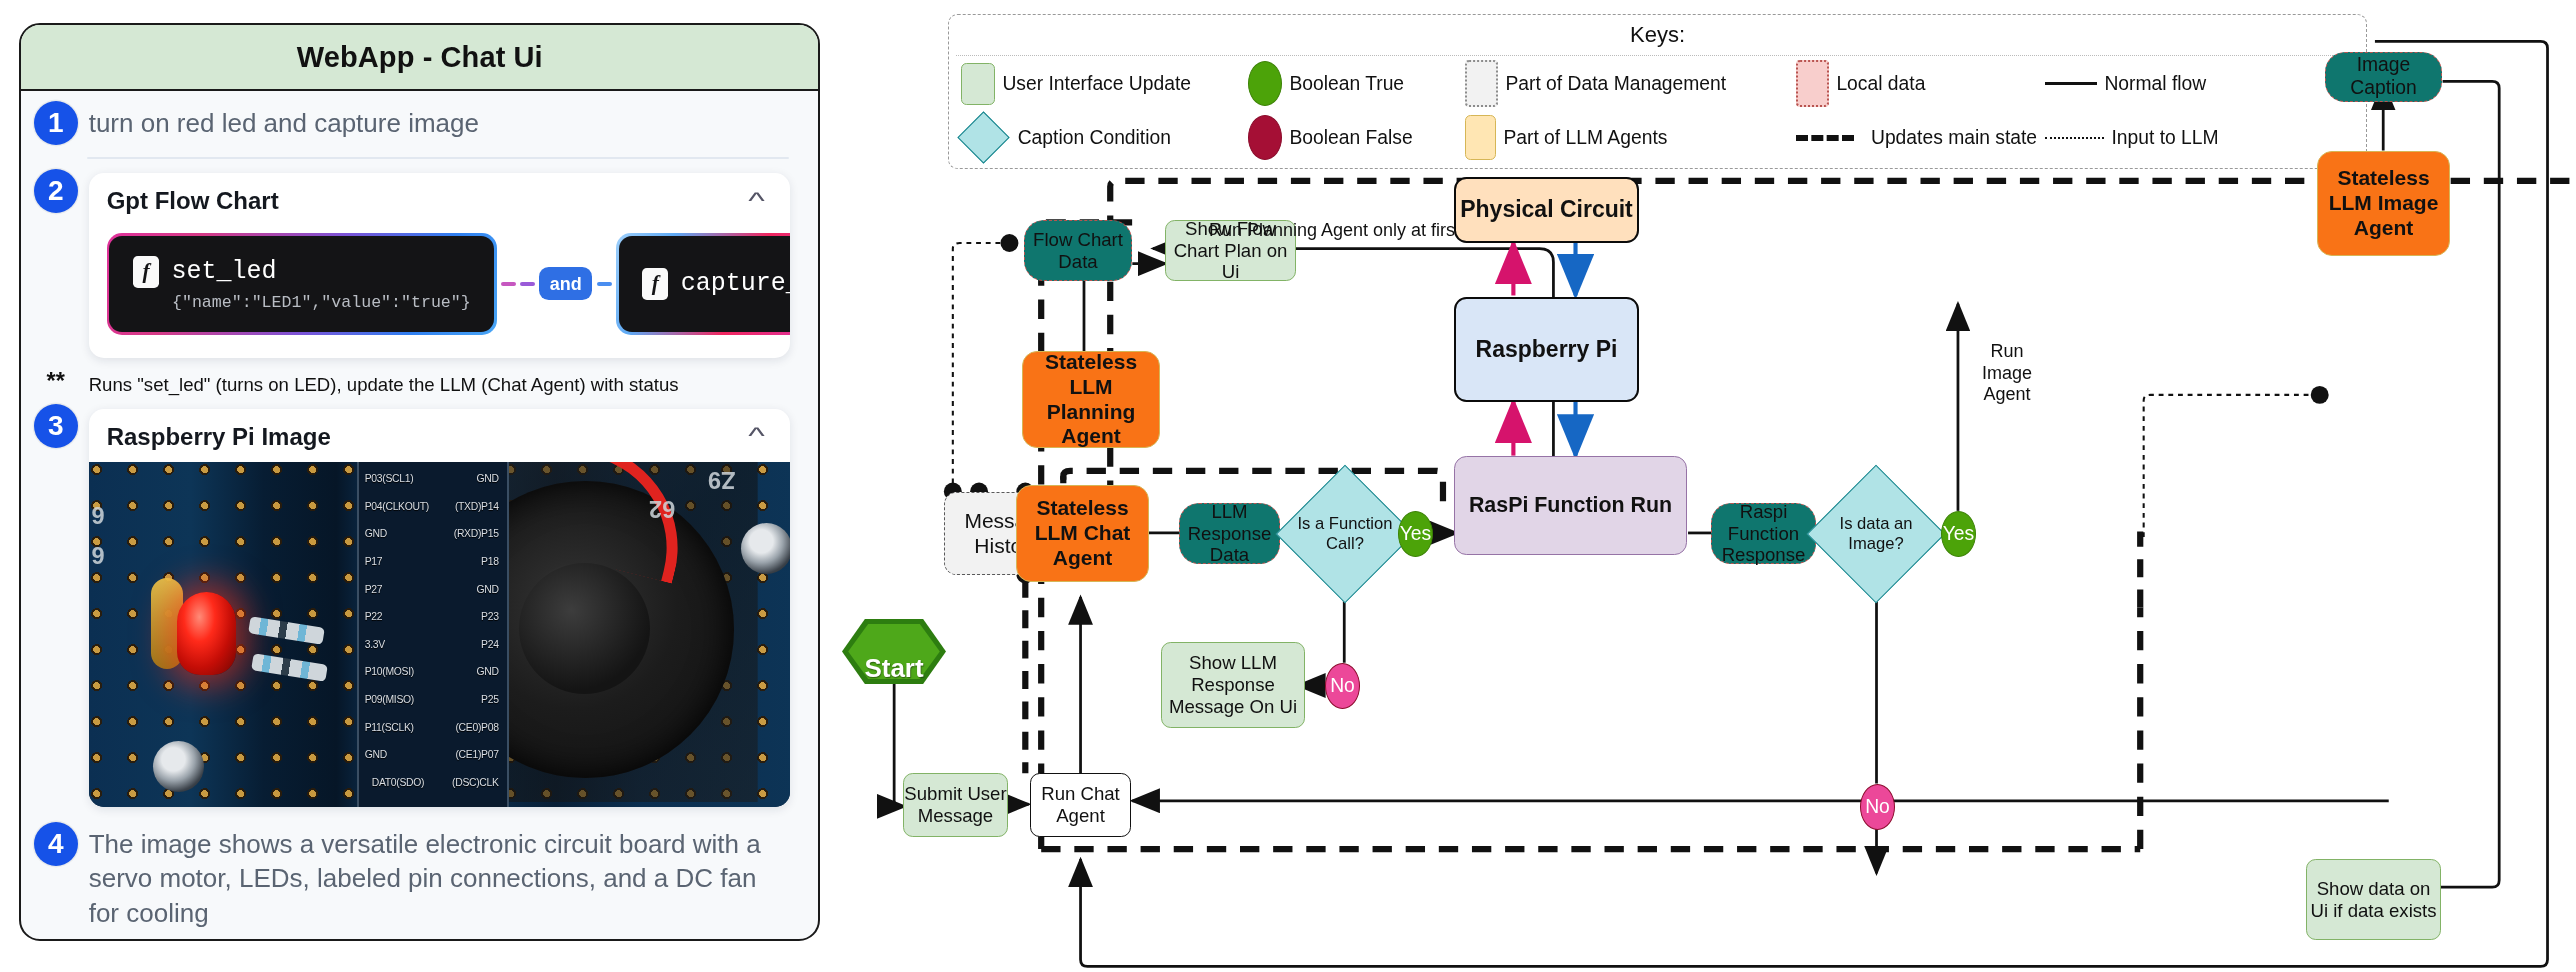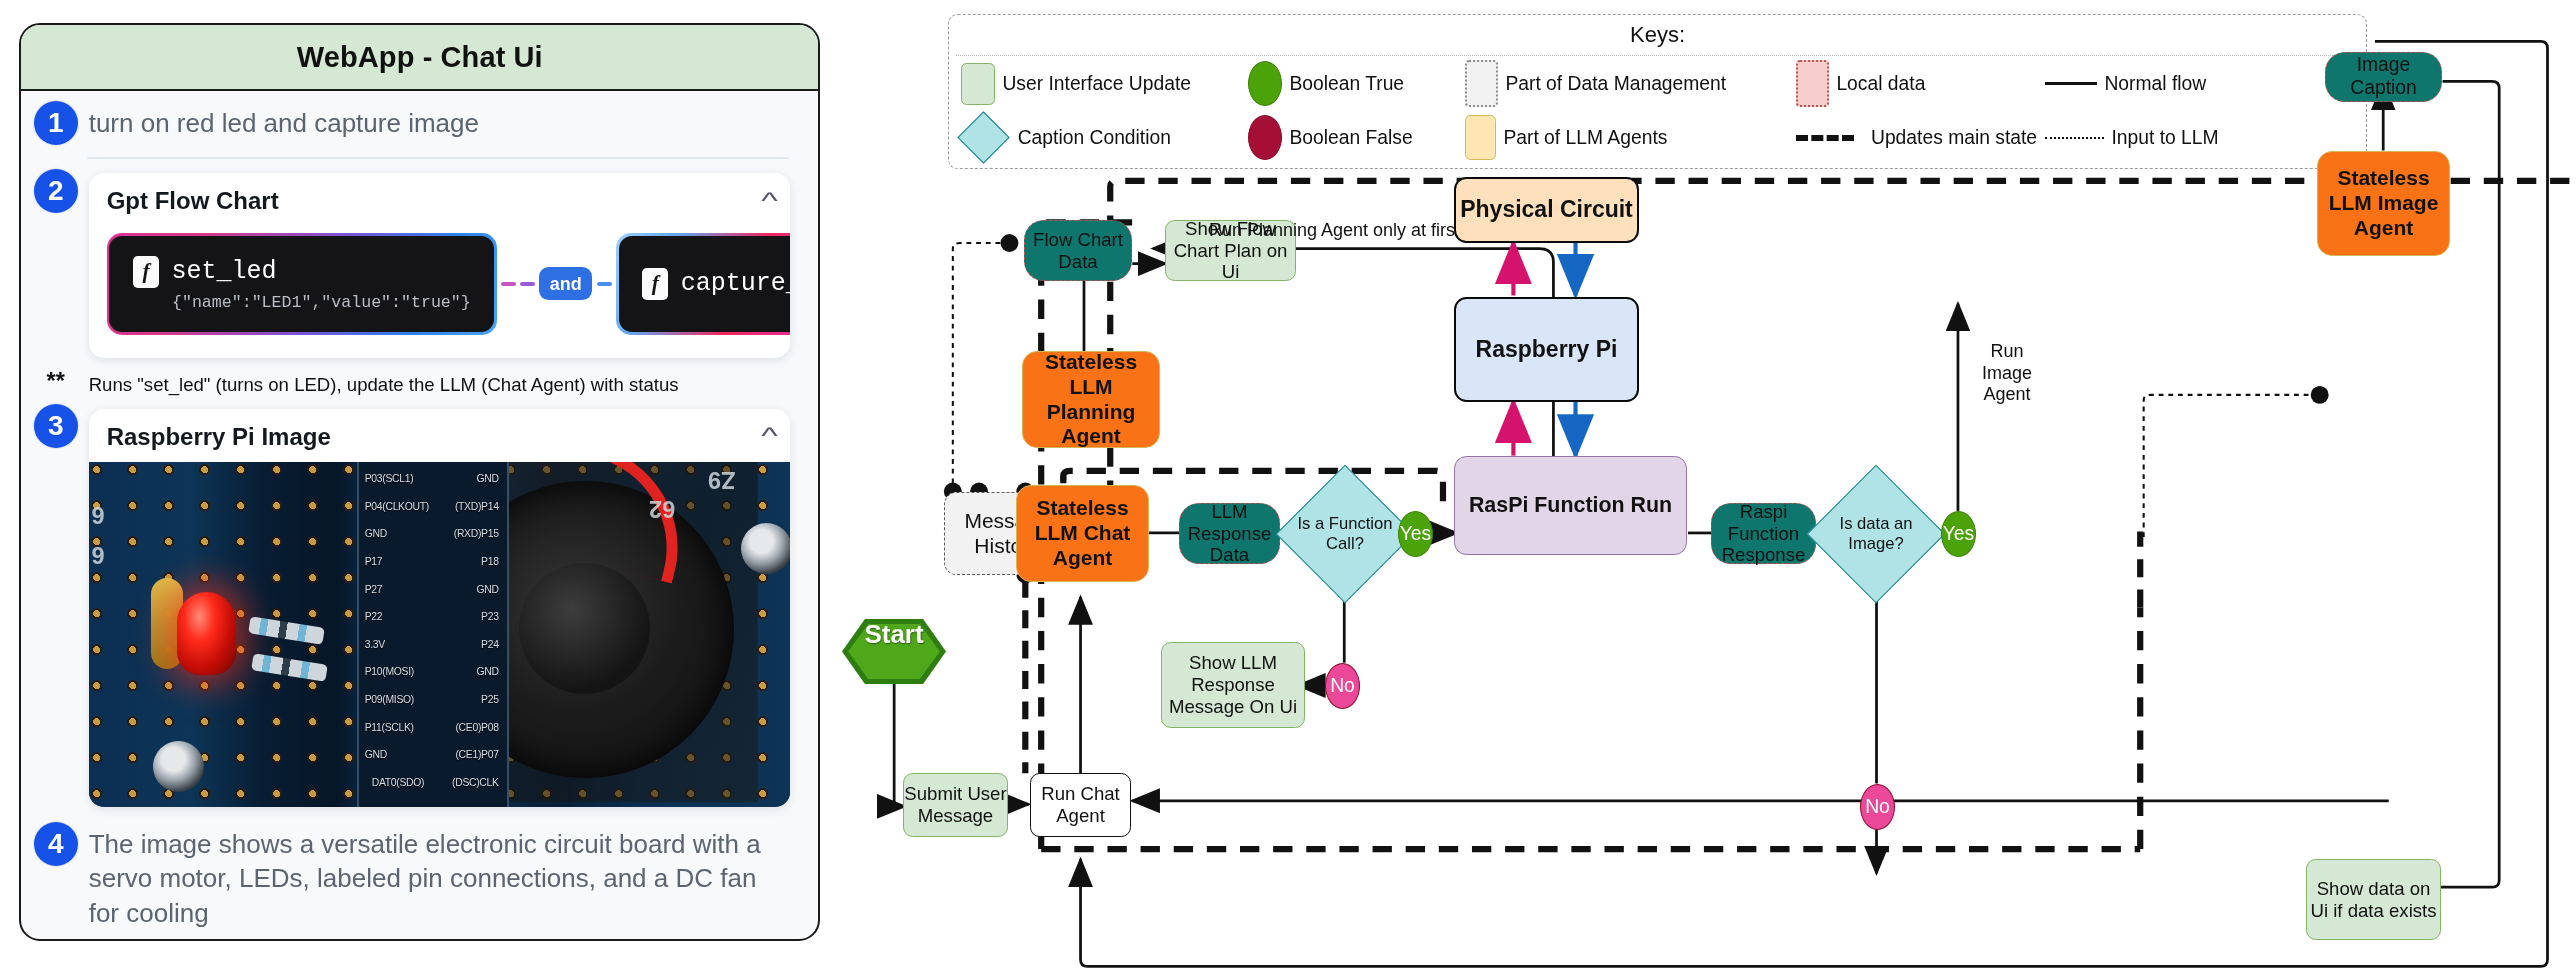--- a/index.html
+++ b/index.html
@@ -23,21 +23,21 @@
   .badge-note{width:44px;min-width:44px;margin-right:11px;font-size:23.5px;
     font-weight:bold;text-align:center;line-height:1;padding-top:4.1px;color:#111;}
   .msg-text{font-size:26px;color:#5a6472;line-height:1.32;padding-top:5.5px;}
   .note-text{font-size:18.6px;color:#111;line-height:1.3;padding-top:7px;}
   .divider{height:2.1px;background:#e2e8f0;margin:12.4px 29px 0 66px;border-radius:1.4px;}
 
   
   .card{background:#fff;border-radius:15px;margin:4.1px 28px 4.1px 0;
     box-shadow:0 2.1px 9.7px rgba(20,30,60,.10);flex:1;overflow:hidden;}
   .card-head{display:flex;align-items:center;justify-content:space-between;
-    padding:14px 15px 11px 18px;}
+    padding:14px 28px 11px 18px;}
   .card-title{font-size:24px;font-weight:600;color:#14181f;}
   .chev{font-size:23.5px;color:#556;transform:scaleX(1.5);line-height:.6;}
 
   
   .fn-wrap{display:flex;align-items:center;padding:7px 18px 23.5px 18px;}
   .fn-card{position:relative;border-radius:15px;padding:2.8px;flex:0 0 auto;}
   .fn-card.a{background:linear-gradient(115deg,#e0329b 0%,#d63a86 22%,#7b54d8 55%,#2f7ff0 80%,#4aa6f5 100%);}
   .fn-card.b{background:linear-gradient(115deg,#9fd0fb 0%,#5ea9f4 18%,#f0265f 46%,#e0329b 72%,#8242d8 100%);}
   .fn-inner{background:#141416;border-radius:13px;padding:15px 23.5px;min-height:66px;
     display:flex;flex-direction:column;justify-content:center;}
@@ -123,21 +123,21 @@
   .diamond .dtext{position:absolute;inset:0;display:flex;align-items:center;
     justify-content:center;text-align:center;font-size:16.6px;color:#111;line-height:1.18;}
 
   .pill{position:absolute;border-radius:50%;display:flex;align-items:center;
     justify-content:center;color:#fff;font-size:19.3px;}
   .pill.yes{background:#4ca309;border:1.4px solid #3d8307;}
   .pill.no{background:#ec4899;border:1.4px solid #8b0c2c;}
 
   .hexstart{position:absolute;width:104px;height:65px;
     background:#2d7d10;clip-path:polygon(22% 0,78% 0,100% 50%,78% 100%,22% 100%,0 50%);
-    display:flex;align-items:flex-start;justify-content:center;}
+    display:flex;align-items:flex-end;justify-content:center;}
   .hexstart .inner{position:absolute;left:6.2px;top:4.8px;right:6.2px;bottom:4.8px;
     background:#4ea81a;clip-path:polygon(22% 0,78% 0,100% 50%,78% 100%,22% 100%,0 50%);}
   .hexstart span{position:relative;color:#fff;font-size:26px;font-weight:bold;
     text-shadow:0.7px 0.7px 1.4px rgba(0,0,0,.45);}
 
   .edge-label{position:absolute;font-size:18px;color:#111;text-align:center;line-height:1.2;}
 
   
   #legend{position:absolute;left:948px;top:14px;width:1419px;height:155px;
     border:1.4px dashed #999;border-radius:9.7px;background:#fff;box-sizing:border-box;}

